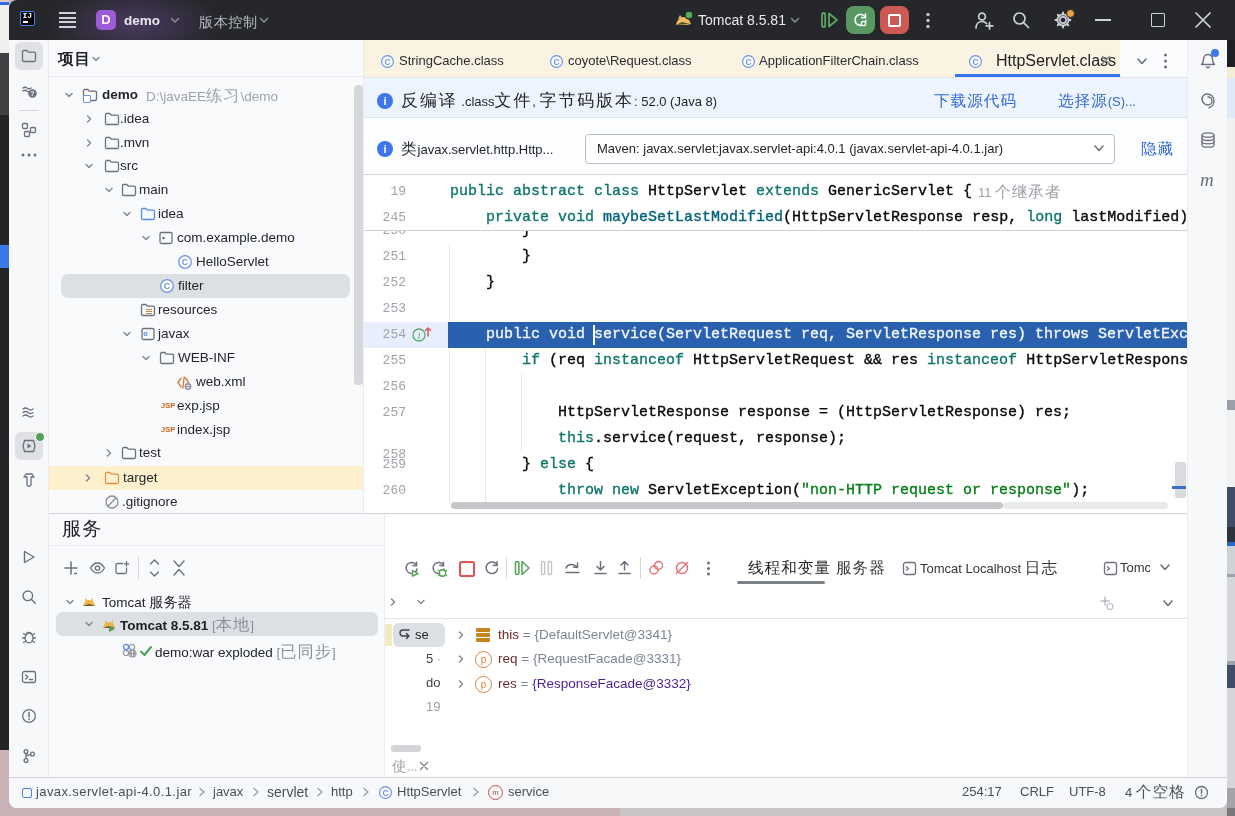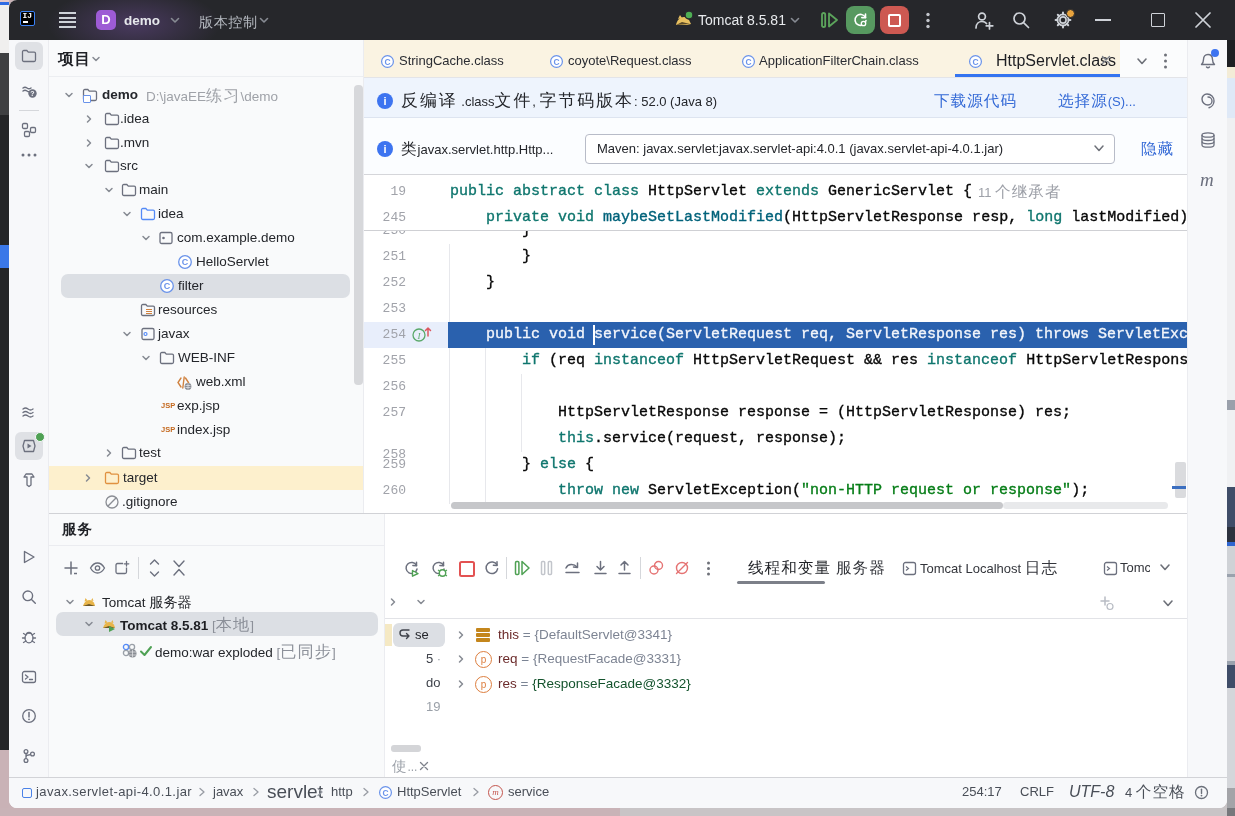--- a/index.html
+++ b/index.html
@@ -459,21 +459,21 @@
   <div class="cl" style="top:30px;">    <span class="kw">private void</span> <span class="mth">maybeSetLastModified</span>(HttpServletResponse resp, <span class="kw">long</span> lastModified)</div>
 
   <div class="a" style="left:87px;top:327px;width:552px;height:7px;background:#c6c7ca;border-radius:4px;"></div>
   <div class="a" style="left:639px;top:327px;width:165px;height:7px;background:#e8e9eb;border-radius:4px;"></div>
   <div class="a" style="left:811px;top:287px;width:11px;height:36px;background:#dadbde;border-radius:2px;"></div>
   <div class="a" style="left:808px;top:311px;width:14px;height:3px;background:#3c6fc0;"></div>
 </div>
 
 <div class="a" style="left:40px;top:513px;width:1178px;height:1px;background:#d1d2d6;"></div>
 <div class="a" style="left:40px;top:514px;width:335px;height:263px;background:#f9fafb;border-right:1px solid #ebecf0;"></div>
-<div class="a" style="left:53px;top:517px;height:24px;line-height:24px;font-size:12px;font-weight:bold;color:#1f2126;"><span class="cjk">服务</span></div>
+<div class="a" style="left:53px;top:517px;height:24px;line-height:24px;font-size:16px;font-weight:normal;color:#1f2126;"><span class="cjk">服务</span></div>
 <div class="a" style="left:40px;top:545px;width:336px;height:1px;background:#ebecf0;"></div>
 
 <svg class="a" style="left:54px;top:560px;" width="16" height="16" viewBox="0 0 16 16">
         <path d="M8 2 L8 14 M2 8 L14 8" stroke="#6c707e" stroke-width="1.5" stroke-linecap="round"></path>
         <path d="M11 13.5 L14 13.5" stroke="#6c707e" stroke-width="1.5"></path>
       </svg>
 <svg class="a" style="left:80px;top:561px;" width="17" height="14" viewBox="0 0 17 14">
         <path d="M1.5 7 C3.5 3.5 6 2 8.5 2 C11 2 13.5 3.5 15.5 7 C13.5 10.5 11 12 8.5 12 C6 12 3.5 10.5 1.5 7 Z" fill="none" stroke="#6c707e" stroke-width="1.3"></path>
         <circle cx="8.5" cy="7" r="2.2" fill="none" stroke="#6c707e" stroke-width="1.3"></circle>
       </svg>
@@ -632,52 +632,52 @@
 <div class="a" style="left:489px;top:623px;height:24px;line-height:24px;font-size:13.5px;"><span style="color:#6b2a2a">this</span><span style="color:#7b8494"> = </span><span style="color:#7d8493">{DefaultServlet@3341}</span></div>
 <svg class="a" style="left:447px;top:654px;" width="10" height="10">
         <use href="#chevR"></use>
       </svg>
 <div class="a" style="left:466px;top:651px;width:15px;height:15px;border:1.6px solid #dd7e3e;border-radius:50%;color:#dd7e3e;font-size:10px;text-align:center;line-height:15px;">p</div>
 <div class="a" style="left:489px;top:647px;height:24px;line-height:24px;font-size:13.5px;"><span style="color:#6b2a2a">req</span><span style="color:#7b8494"> = </span><span style="color:#7d8493">{RequestFacade@3331}</span></div>
 <svg class="a" style="left:447px;top:679px;" width="10" height="10">
         <use href="#chevR"></use>
       </svg>
 <div class="a" style="left:466px;top:676px;width:15px;height:15px;border:1.6px solid #dd7e3e;border-radius:50%;color:#dd7e3e;font-size:10px;text-align:center;line-height:15px;">p</div>
-<div class="a" style="left:489px;top:672px;height:24px;line-height:24px;font-size:13.5px;"><span style="color:#6b2a2a">res</span><span style="color:#7b8494"> = </span><span style="color:#14532d">{ResponseFacade@3332}</span></div>
+<div class="a" style="left:489px;top:672px;height:24px;line-height:24px;font-size:13.5px;"><span style="color:#6b2a2a">res</span><span style="color:#7b8494"> = </span><span style="color:#4c1d95">{ResponseFacade@3332}</span></div>
 
 <div class="a" style="left:0;top:777px;width:1218px;height:31px;background:#f7f8fa;border-top:1px solid #d2d3d7;"></div>
 <div class="a" style="left:13px;top:788px;width:8px;height:8px;border:1.5px solid #4a82e8;border-radius:2px;"></div>
 <div class="a" style="left:27px;top:780px;height:24px;line-height:24px;font-size:13px;color:#494e57;letter-spacing:0.4px;">javax.servlet-api-4.0.1.jar</div>
 <svg class="a" style="left:189px;top:787px;" width="8" height="10">
         <path d="M2 1.5 L6 5 L2 8.5" fill="none" stroke="#989ca4" stroke-width="1.3" stroke-linecap="round" stroke-linejoin="round"></path>
       </svg>
 <div class="a" style="left:204px;top:780px;height:24px;line-height:24px;font-size:13px;color:#494e57;">javax</div>
 <svg class="a" style="left:243px;top:787px;" width="8" height="10">
         <path d="M2 1.5 L6 5 L2 8.5" fill="none" stroke="#989ca4" stroke-width="1.3" stroke-linecap="round" stroke-linejoin="round"></path>
       </svg>
-<div class="a" style="left:258px;top:780px;height:24px;line-height:24px;font-size:19px;color:#494e57;">servlet</div>
+<div class="a" style="left:258px;top:780px;height:24px;line-height:24px;font-size:14px;color:#494e57;">servlet</div>
 <svg class="a" style="left:307px;top:787px;" width="8" height="10">
         <path d="M2 1.5 L6 5 L2 8.5" fill="none" stroke="#989ca4" stroke-width="1.3" stroke-linecap="round" stroke-linejoin="round"></path>
       </svg>
 <div class="a" style="left:322px;top:780px;height:24px;line-height:24px;font-size:13px;color:#494e57;">http</div>
 <svg class="a" style="left:353px;top:787px;" width="8" height="10">
         <path d="M2 1.5 L6 5 L2 8.5" fill="none" stroke="#989ca4" stroke-width="1.3" stroke-linecap="round" stroke-linejoin="round"></path>
       </svg>
 <svg class="a" style="left:369px;top:785px;" width="15" height="15">
         <use href="#classC"></use>
       </svg>
 <div class="a" style="left:388px;top:780px;height:24px;line-height:24px;font-size:13px;color:#494e57;">HttpServlet</div>
 <svg class="a" style="left:463px;top:787px;" width="8" height="10">
         <path d="M2 1.5 L6 5 L2 8.5" fill="none" stroke="#989ca4" stroke-width="1.3" stroke-linecap="round" stroke-linejoin="round"></path>
       </svg>
 <div class="a" style="left:479px;top:785px;width:13px;height:13px;border:1.3px solid #c4554d;border-radius:50%;color:#c4554d;font-size:9px;text-align:center;line-height:13px;font-style:italic;font-family:'Liberation Serif',serif;">m</div>
 <div class="a" style="left:499px;top:780px;height:24px;line-height:24px;font-size:13px;color:#494e57;">service</div>
 <div class="a" style="left:953px;top:780px;height:24px;line-height:24px;font-size:13px;color:#494e57;">254:17</div>
 <div class="a" style="left:1011px;top:780px;height:24px;line-height:24px;font-size:13px;color:#494e57;">CRLF</div>
-<div class="a" style="left:1060px;top:780px;height:24px;line-height:24px;font-size:16px;color:#494e57;font-style:italic;">UTF-8</div>
+<div class="a" style="left:1060px;top:780px;height:24px;line-height:24px;font-size:13px;color:#494e57;">UTF-8</div>
 <div class="a" style="left:1116px;top:780px;height:24px;line-height:24px;font-size:13px;color:#494e57;">4 <span class="cjk">个空格</span></div>
 <svg class="a" style="left:1185px;top:785px;" width="15" height="15" viewBox="0 0 15 15">
         <circle cx="7.5" cy="7.5" r="6" fill="none" stroke="#6c717b" stroke-width="1.3"></circle>
         <path d="M7.5 4.2 L7.5 8.4" stroke="#6c717b" stroke-width="1.4" stroke-linecap="round"></path>
         <circle cx="7.5" cy="10.6" r="0.9" fill="#6c717b"></circle>
       </svg>
 
 <div class="a" style="left:1178px;top:40px;width:40px;height:737px;background:#f7f8fa;border-left:1px solid #ebecf0;"></div>
 <svg class="a" style="left:1190px;top:52px;" width="18" height="18" viewBox="0 0 18 18">
         <path d="M9 2.5 C6 2.5 4.5 4.8 4.5 7.5 C4.5 10.5 3.5 11.5 2.5 12.5 L15.5 12.5 C14.5 11.5 13.5 10.5 13.5 7.5 C13.5 4.8 12 2.5 9 2.5 Z" fill="none" stroke="#6c707e" stroke-width="1.4" stroke-linejoin="round"></path>

